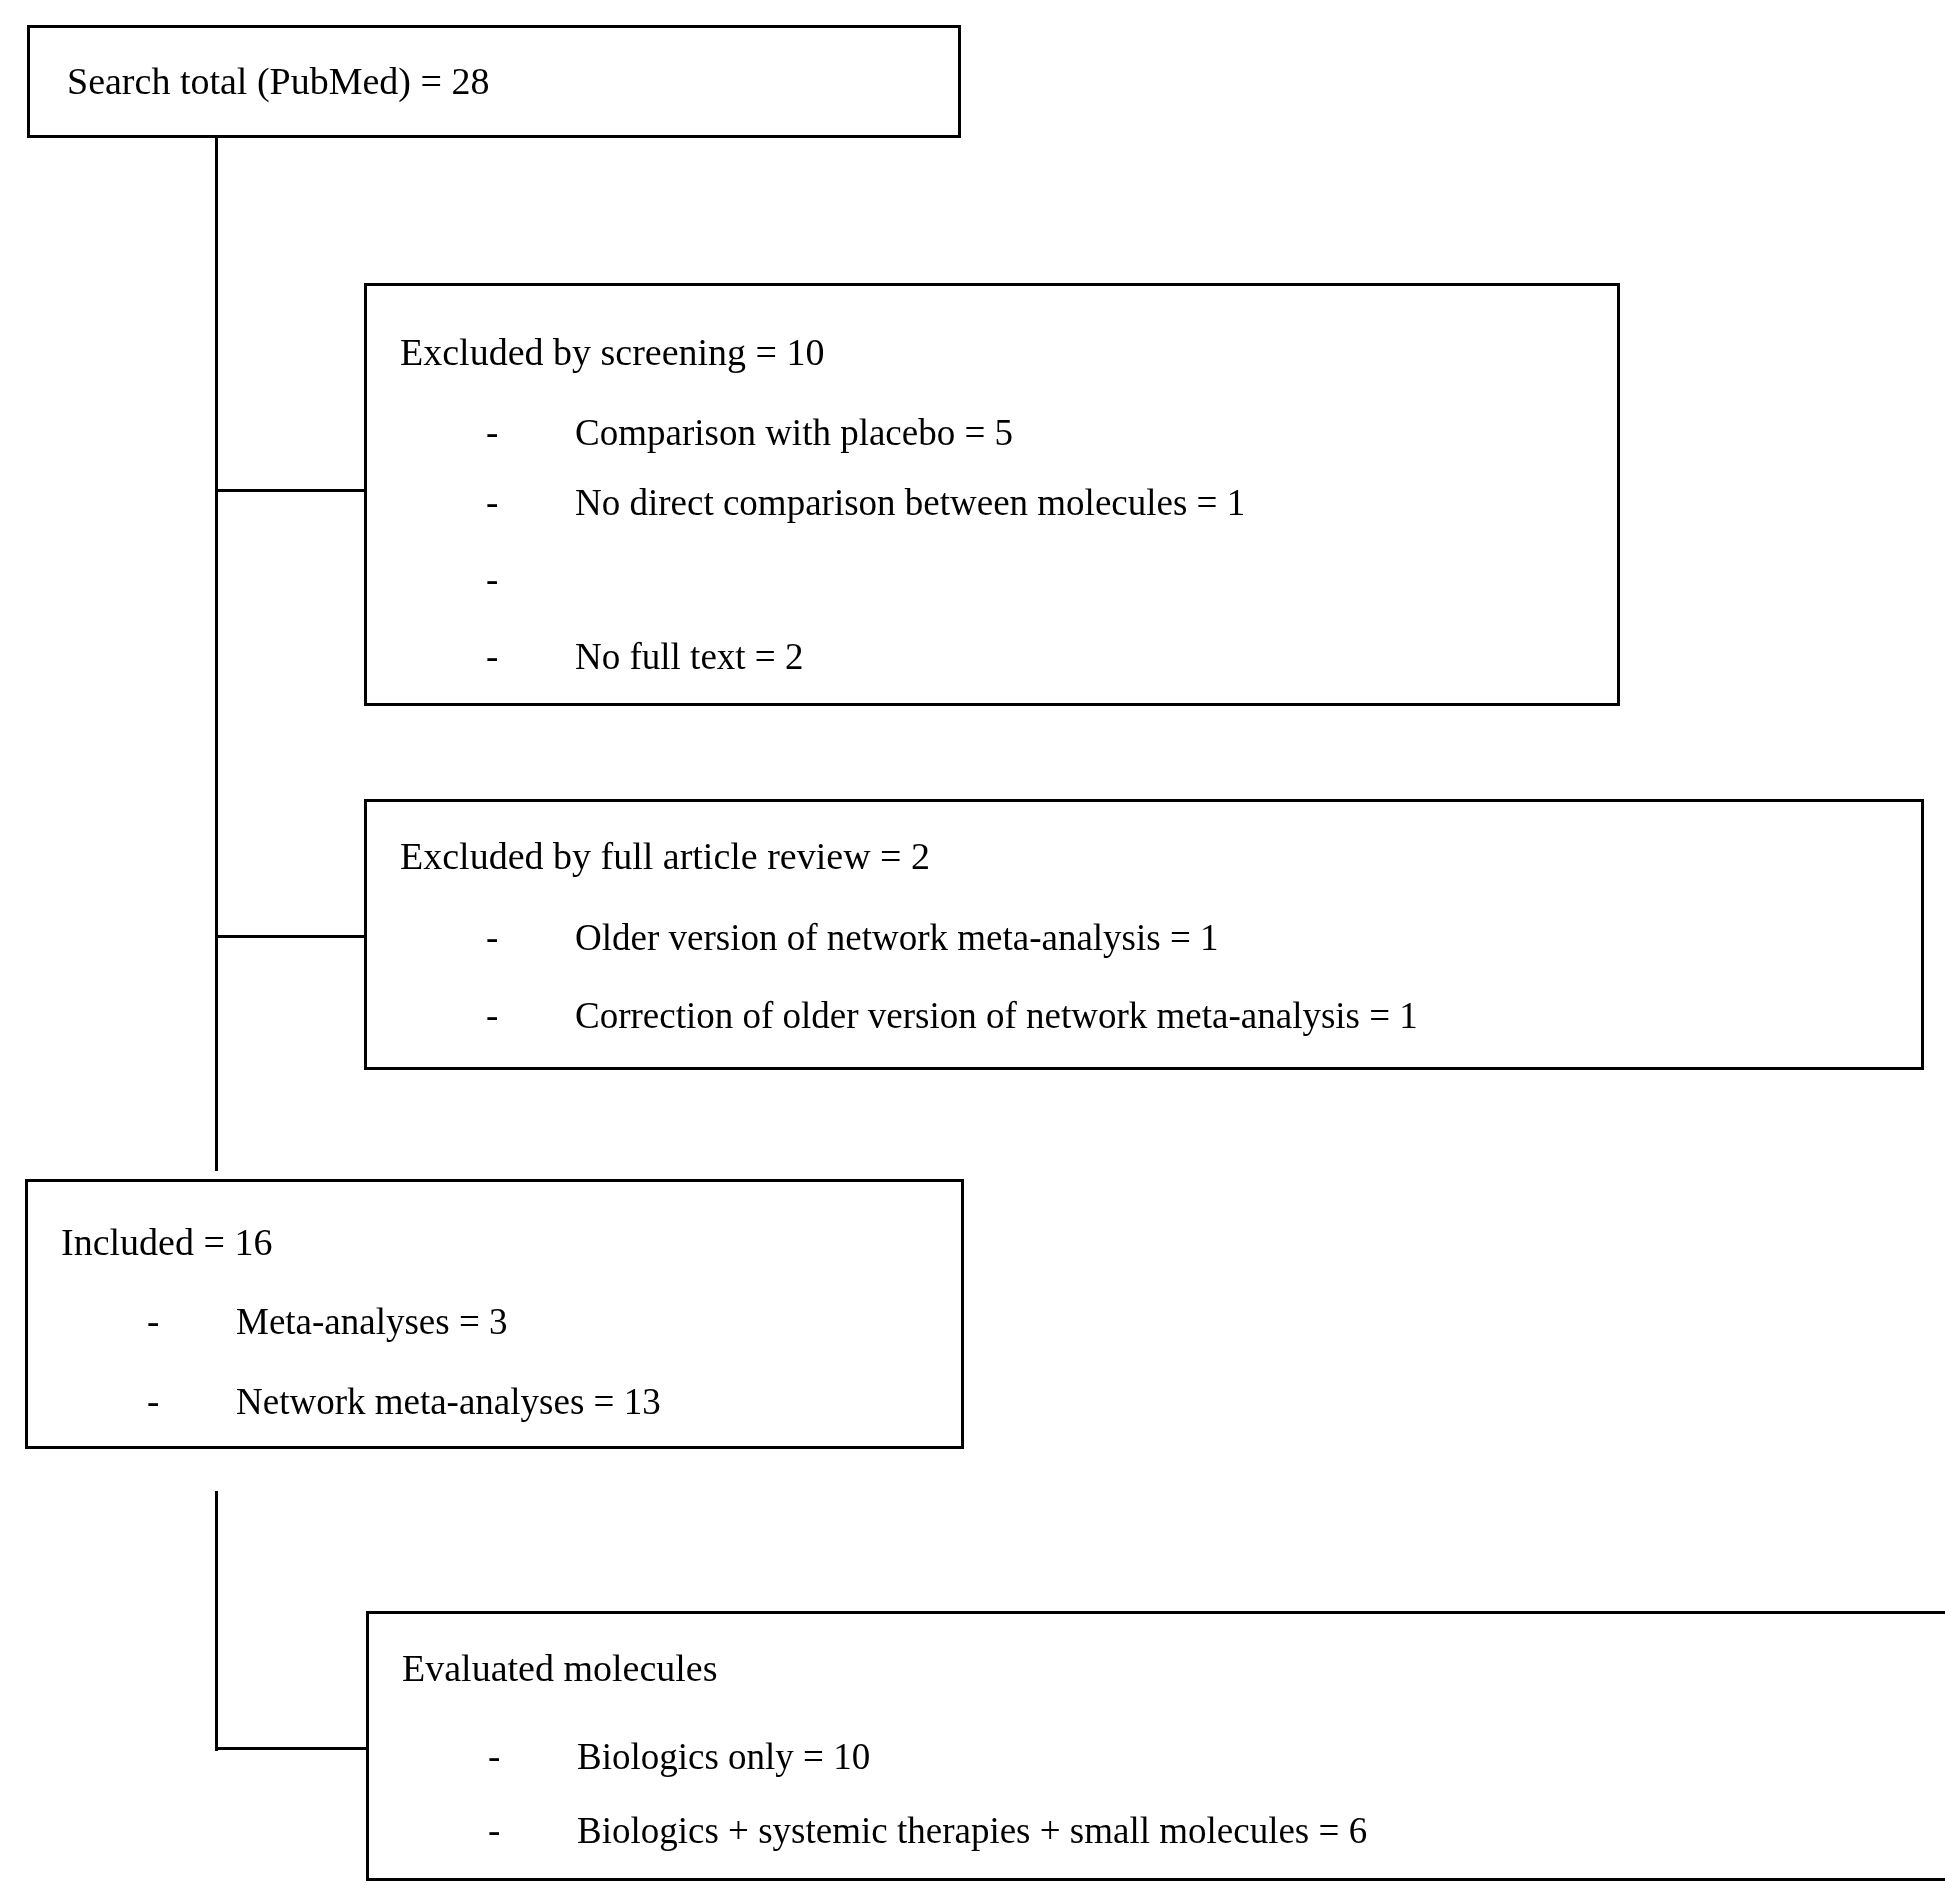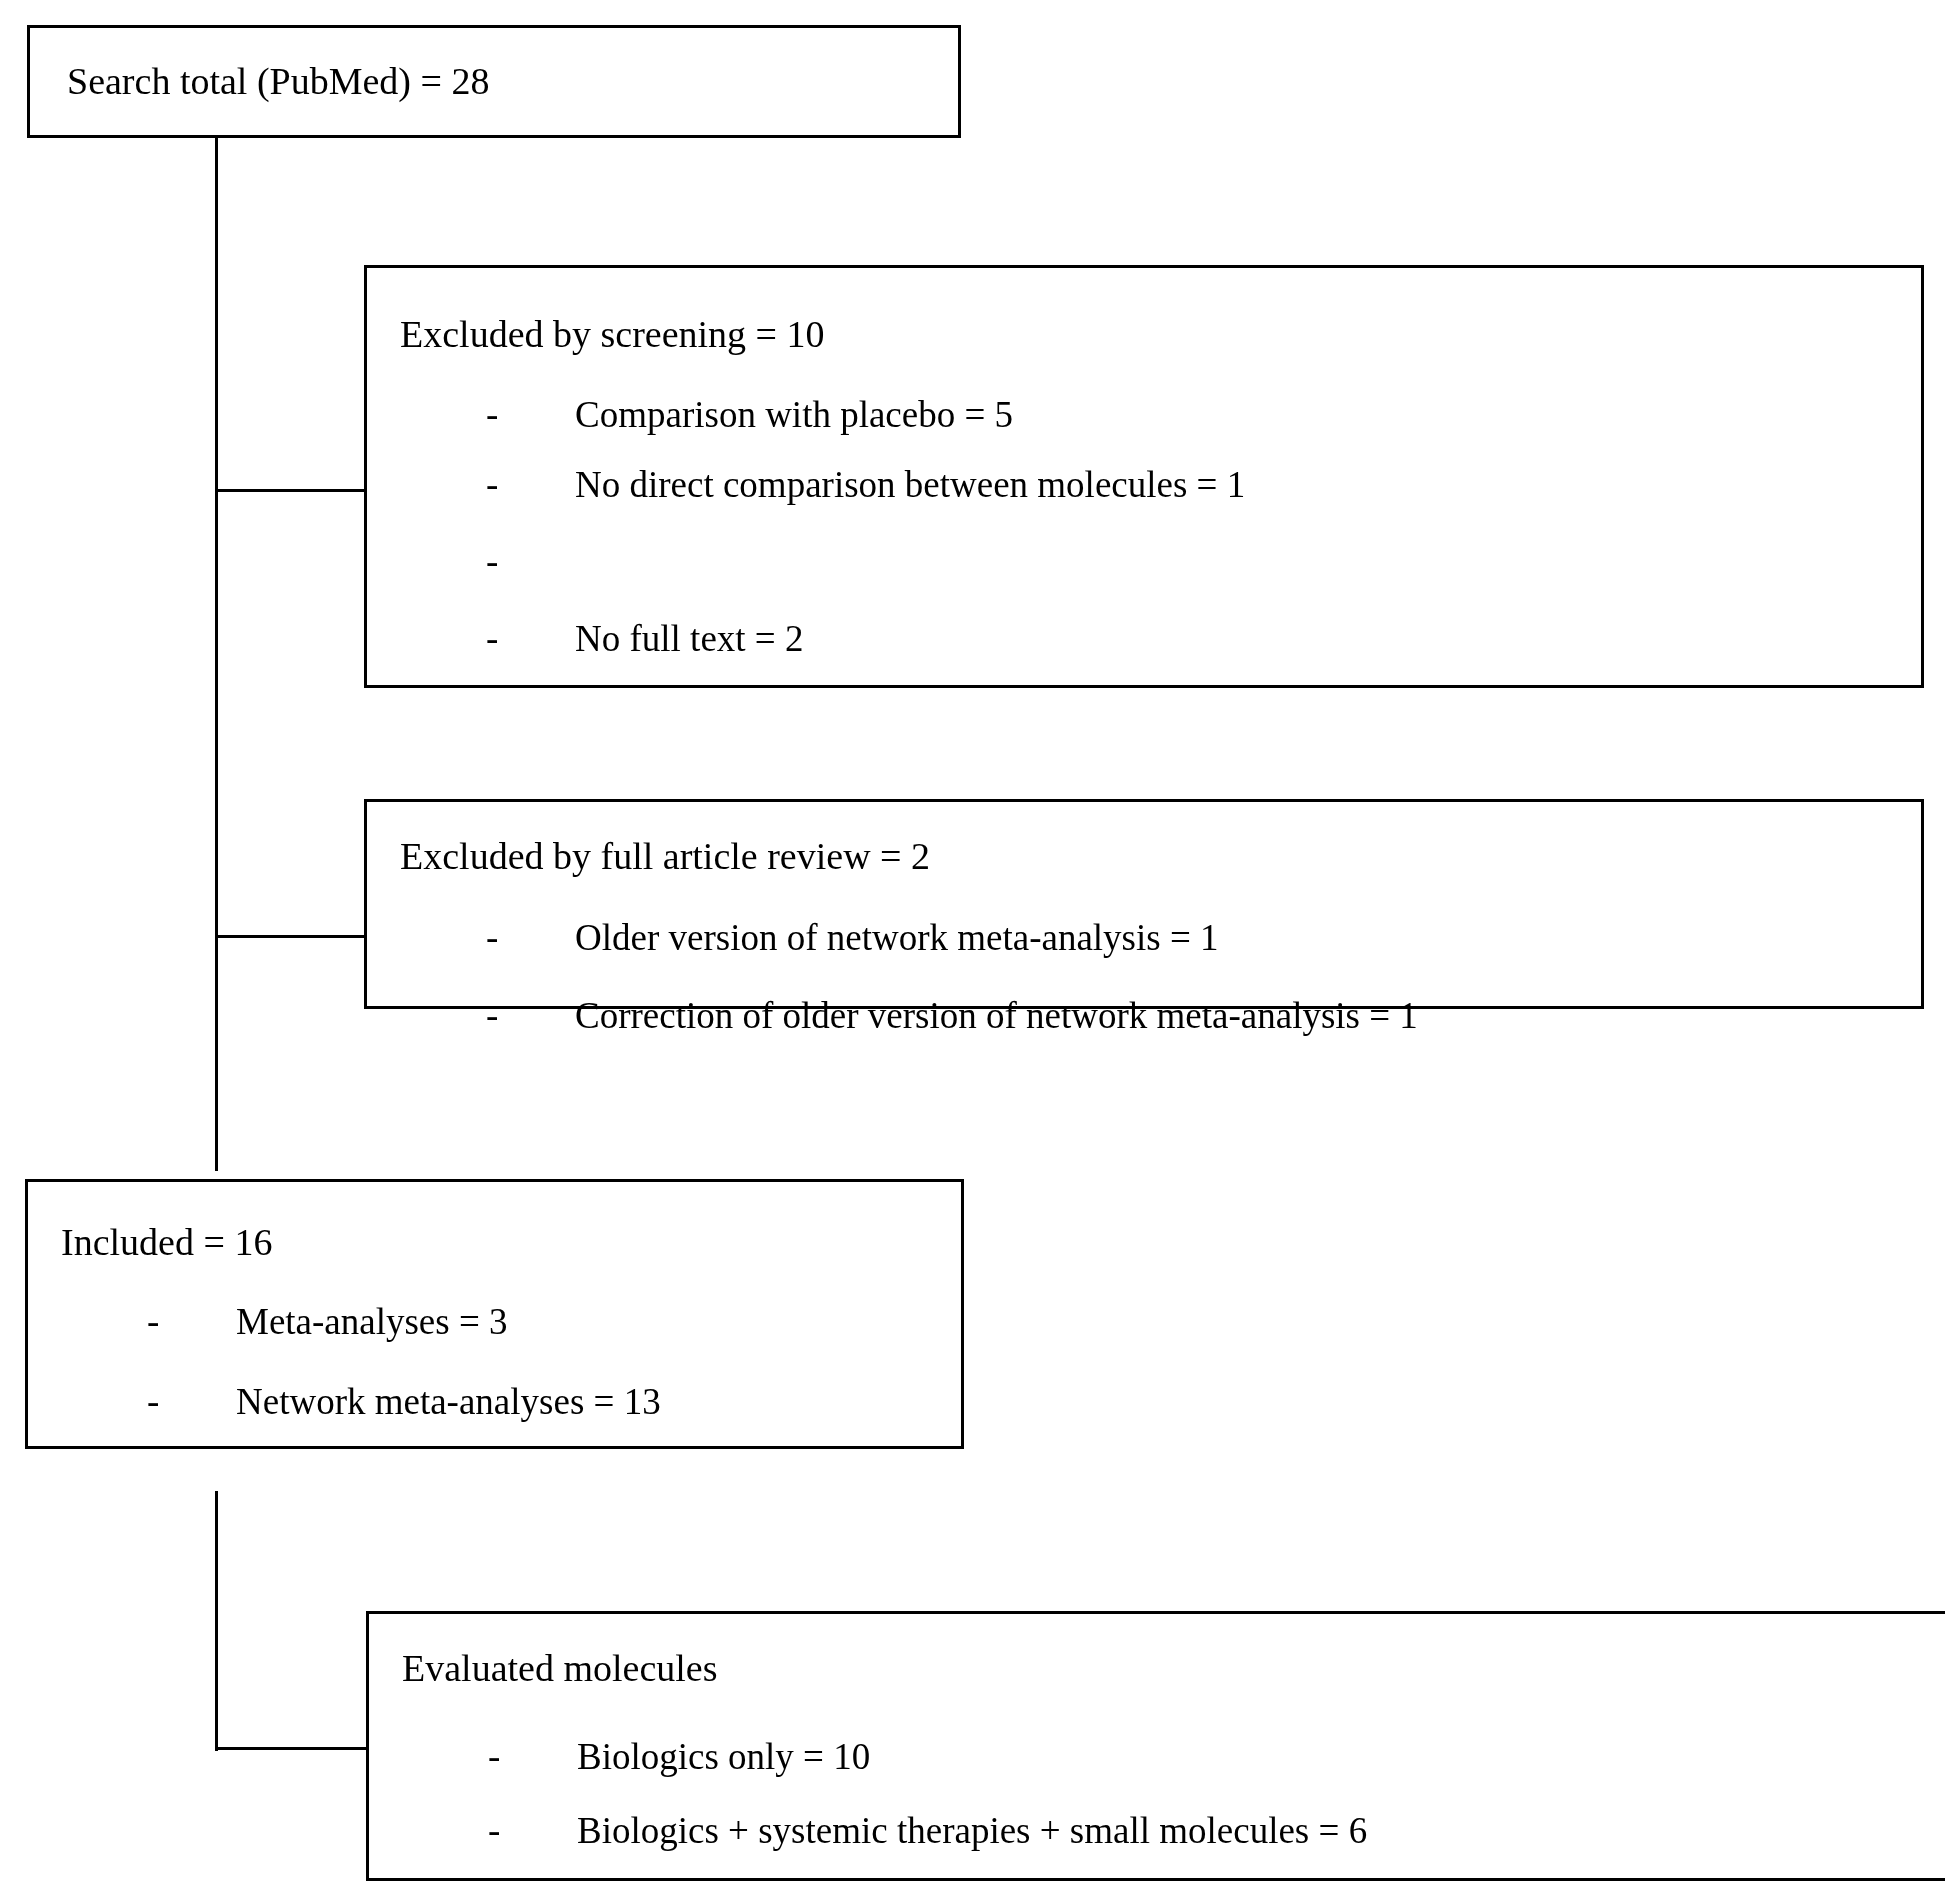--- a/index.html
+++ b/index.html
@@ -64,40 +64,40 @@
   <div class="box" id="box-search-total" style="left:27px; top:25px; width:934px; height:113px;">
     <div class="box-title" style="top:31.5px;">Search total (PubMed) = 28</div>
   </div>
 
   <div class="vline" style="left:215px; top:138px; width:3px; height:1033px;"></div>
 
   <div class="hline" style="left:215px; top:489px; width:149px; height:3px;"></div>
 
   <div class="hline" style="left:215px; top:935px; width:149px; height:3px;"></div>
 
-  <div class="box" id="box-excluded-screening" style="left:364px; top:265px; width:1560px; height:423px;">
+  <div class="box" id="box-excluded-screening" style="left:364px; top:283px; width:1256px; height:423px;">
     <div class="box-title" style="top:45px;">Excluded by screening = 10</div>
     <div class="item" style="top:125px;">
       <span class="dash">-</span>
       <span class="itxt">Comparison with placebo = 5</span>
     </div>
     <div class="item" style="top:195px;">
       <span class="dash">-</span>
       <span class="itxt">No direct comparison between molecules = 1</span>
     </div>
     <div class="item" style="top:272px;">
       <span class="dash">-</span>
     </div>
     <div class="item" style="top:349px;">
       <span class="dash">-</span>
       <span class="itxt">No full text = 2</span>
     </div>
   </div>
 
-  <div class="box" id="box-excluded-full-review" style="left:364px; top:799px; width:1560px; height:210px;">
+  <div class="box" id="box-excluded-full-review" style="left:364px; top:799px; width:1560px; height:271px;">
     <div class="box-title" style="top:33px;">Excluded by full article review = 2</div>
     <div class="item" style="top:114px;">
       <span class="dash">-</span>
       <span class="itxt">Older version of network meta-analysis = 1</span>
     </div>
     <div class="item" style="top:192px;">
       <span class="dash">-</span>
       <span class="itxt">Correction of older version of network meta-analysis = 1</span>
     </div>
   </div>

